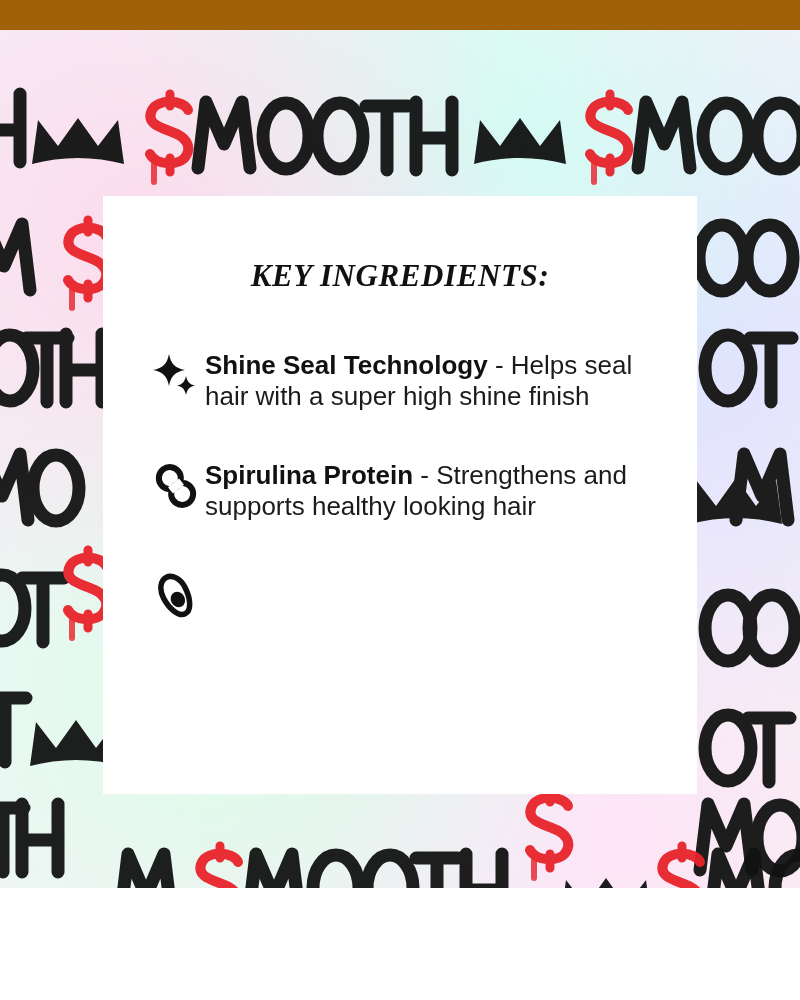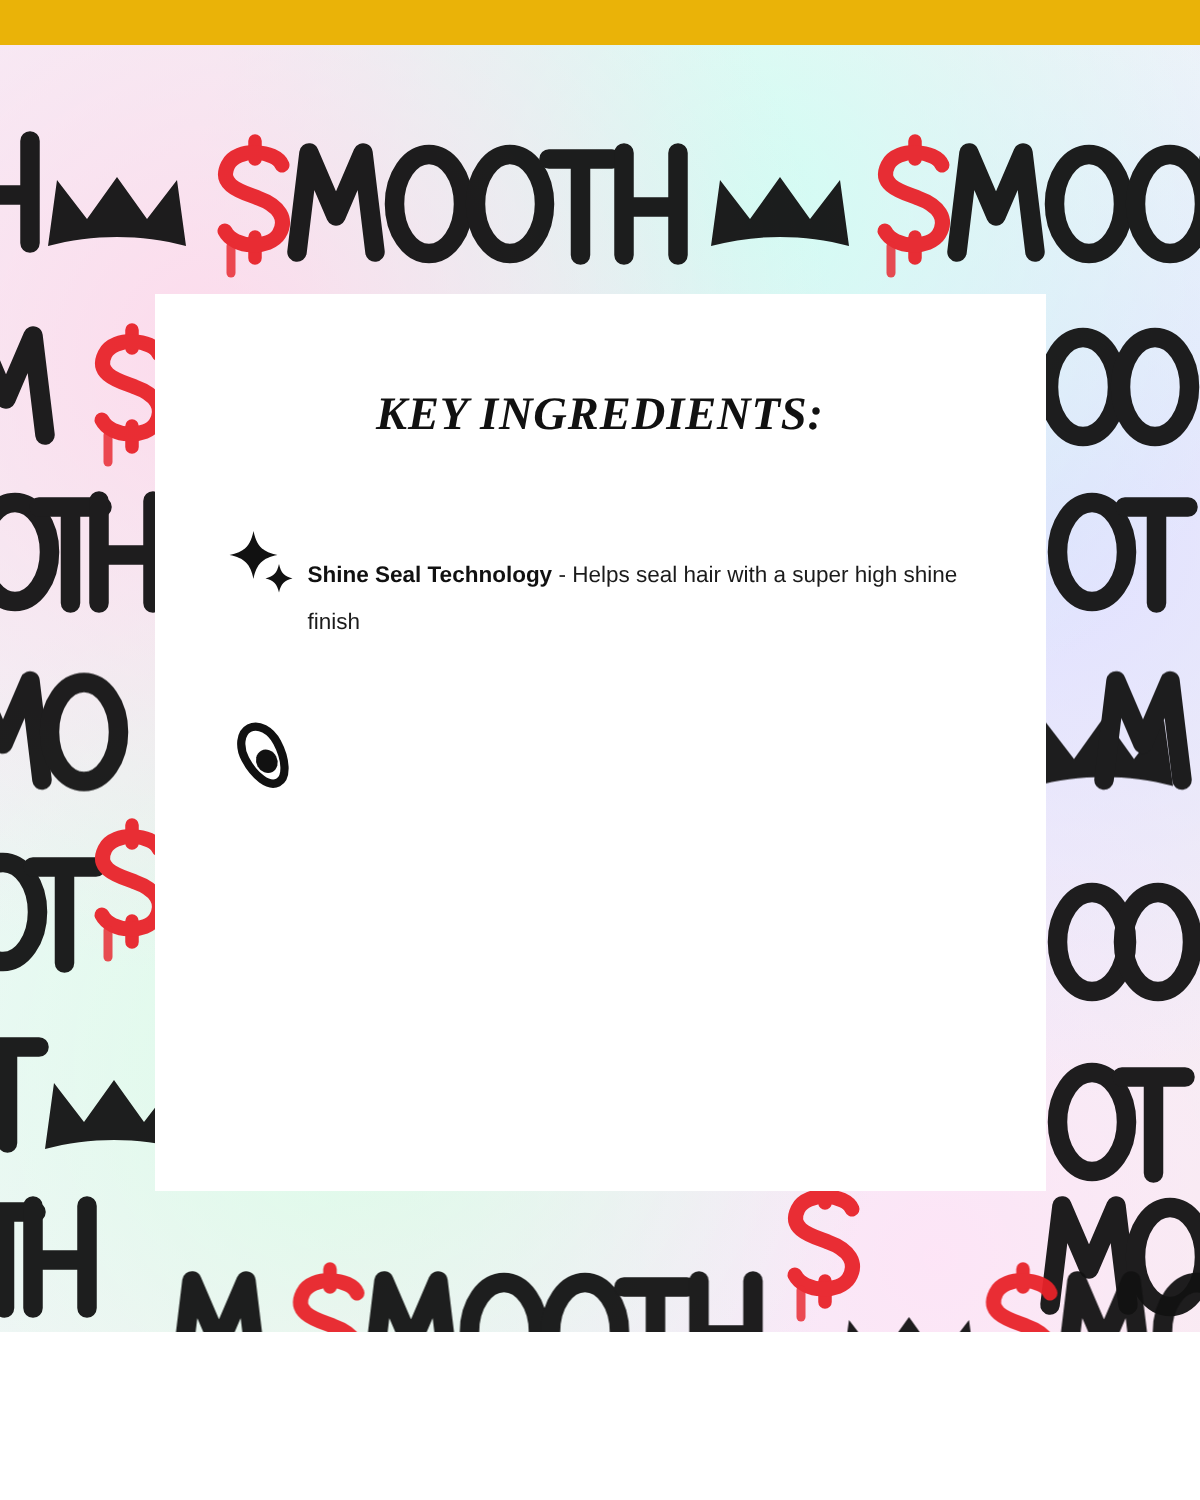--- a/index.html
+++ b/index.html
@@ -11,21 +11,21 @@
     width: 800px;
     height: 1000px;
     font-family: "Liberation Sans", sans-serif;
     overflow: hidden;
   }
 
   .canvas {
     position: relative;
     width: 800px;
     height: 888px;
-    background: #eab308;
+    background: #a16207;
     overflow: hidden;
     text-decoration: underline;
   }
 
   
   .bg {
     position: absolute;
     left: 0;
     top: 30px;
     width: 800px;
@@ -87,25 +87,24 @@
     width: 58px;
     height: 52px;
     display: flex;
     align-items: flex-start;
     justify-content: center;
     padding-top: 2px;
   }
 
   .ing-text {
     flex: 1 1 auto;
-    font-size: 15px;
+    font-size: 26px;
     line-height: 31px;
     color: #1b1b1b;
     padding-top: 0px;
-    margin-top: 18px;
   }
   .ing-name {
     font-weight: 700;
     color: #111111;
   }
   .ing-desc {
     font-weight: 400;
   }
 </style>
 </head>
@@ -218,20 +217,34 @@
           <svg width="48" height="48" viewBox="0 0 48 48" xmlns="http://www.w3.org/2000/svg">
             <path d="M17 2 C19 12 23 16 33 18 C23 20 19 24 17 34 C15 24 11 20 1 18 C11 16 15 12 17 2 Z" fill="#111111"></path>
             <path d="M34 24 C35.3 30 37.5 32.3 43 33.6 C37.5 34.9 35.3 37.2 34 43 C32.7 37.2 30.5 34.9 25 33.6 C30.5 32.3 32.7 30 34 24 Z" fill="#111111"></path>
           </svg>
         </span>
         <span class="ing-text">
           <span class="ing-name">Shine Seal Technology</span><span class="ing-desc"> - </span><span class="ing-desc">Helps seal hair with a super high shine finish</span>
         </span>
       </li>
 
+      <li class="ing-item">
+        <span class="ing-icon">
+          <svg width="48" height="48" viewBox="0 0 48 48" xmlns="http://www.w3.org/2000/svg">
+            <g transform="rotate(-38 24 24)">
+              <rect x="13" y="3" width="22" height="22" rx="11" fill="none" stroke="#111111" stroke-width="6"></rect>
+              <rect x="13" y="23" width="22" height="22" rx="11" fill="none" stroke="#111111" stroke-width="6"></rect>
+              <rect x="17" y="20" width="14" height="8" fill="#ffffff"></rect>
+            </g>
+          </svg>
+        </span>
+        <span class="ing-text">
+          <span class="ing-name">Spirulina Protein</span><span class="ing-desc"> - </span><span class="ing-desc">Strengthens and supports healthy looking hair</span>
+        </span>
+      </li>
 
       <li class="ing-item">
         <span class="ing-icon">
           <svg width="48" height="48" viewBox="0 0 48 48" xmlns="http://www.w3.org/2000/svg">
             <g transform="rotate(-28 24 24)">
               <path d="M24 3 C31 3 36 11 36 20 C36 33 31 44 24 44 C17 44 12 33 12 20 C12 11 17 3 24 3 Z" fill="none" stroke="#111111" stroke-width="5.5"></path>
               <ellipse cx="24" cy="28" rx="7" ry="8" fill="#111111"></ellipse>
             </g>
           </svg>
         </span>

